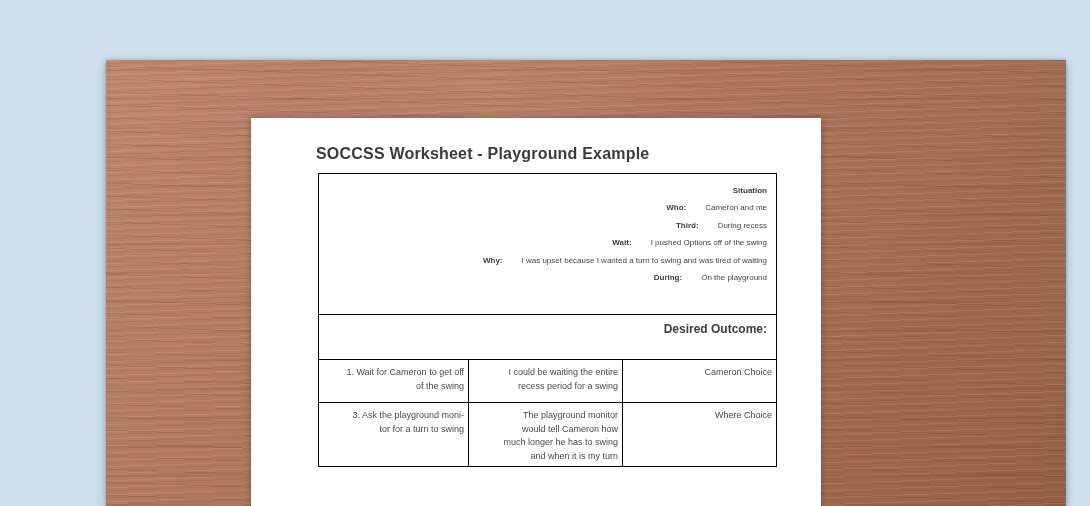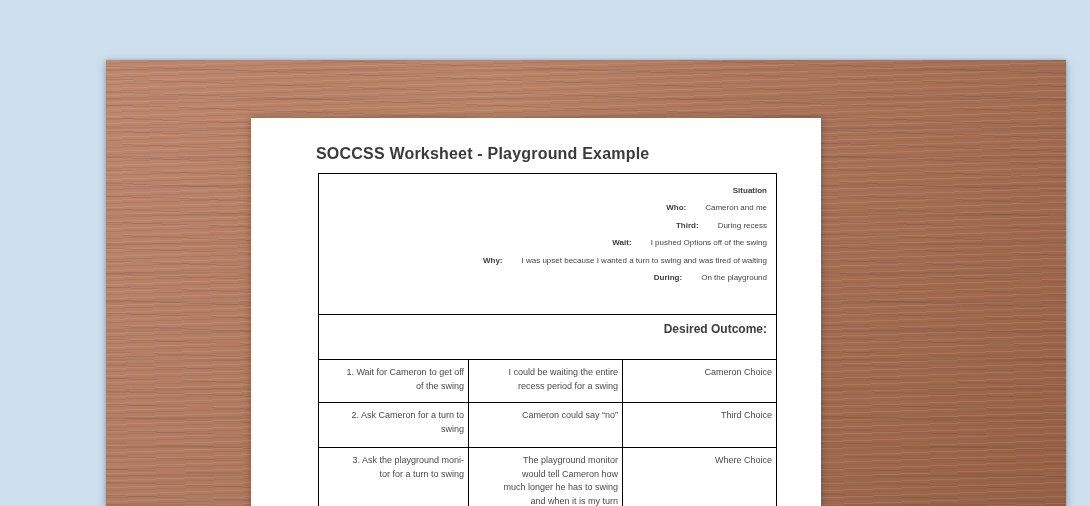--- a/index.html
+++ b/index.html
@@ -101,32 +101,20 @@
             </td>
         <td>
               <div class="cellText">I could be waiting the entire
 recess period for a swing</div>
             </td>
         <td>
               <div class="cellText">Cameron Choice</div>
             </td>
       </tr>
 
-      <tr class="r r2">
-        <td>
-              <div class="cellText">2. Ask Cameron for a turn to
-swing</div>
-            </td>
-        <td>
-              <div class="cellText">Cameron could say “no”</div>
-            </td>
-        <td>
-              <div class="cellText">Third Choice</div>
-            </td>
-      </tr>
 
       <tr class="r r3">
         <td>
               <div class="cellText">3. Ask the playground moni-
 tor for a turn to swing</div>
             </td>
         <td>
               <div class="cellText">The playground monitor
 would tell Cameron how
 much longer he has to swing

